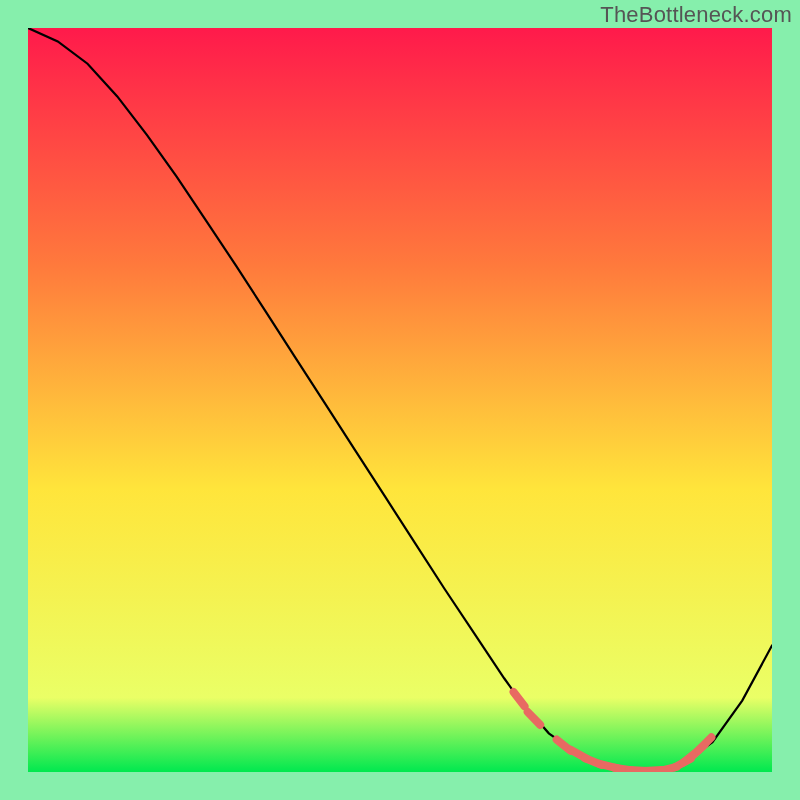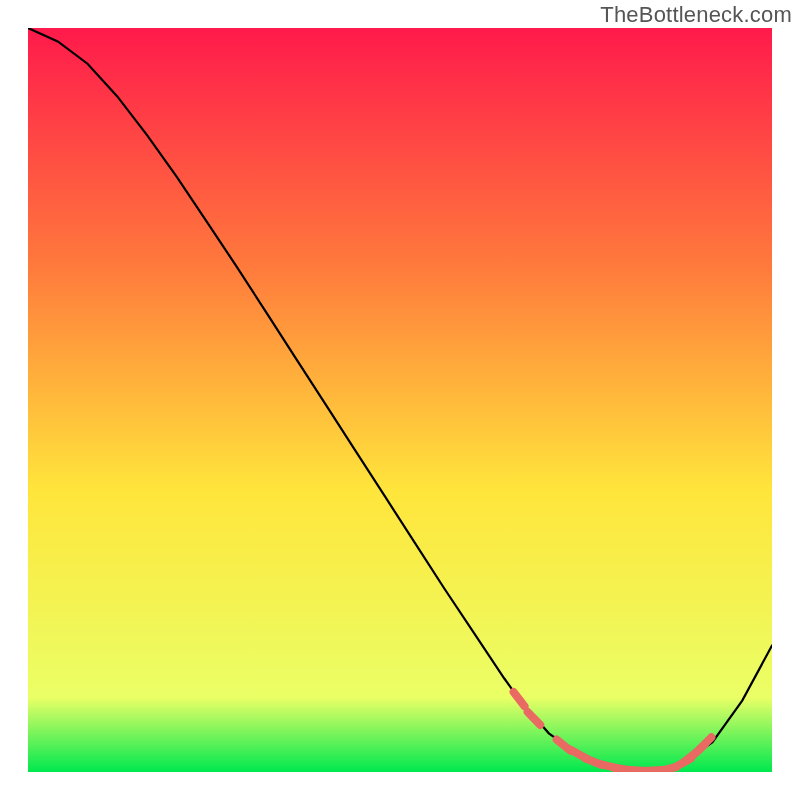--- a/index.html
+++ b/index.html
@@ -10,21 +10,21 @@
     background: #000;
     overflow: hidden;
     font-family: Arial, Helvetica, sans-serif;
   }
   .frame {
     position: absolute;
     left: 0;
     top: 0;
     width: 800px;
     height: 800px;
-    background: #ffffff;
+    background: #86efac;
   }
   .watermark {
     position: absolute;
     top: 2px;
     right: 8px;
     color: #555;
     font-size: 22px;
     font-weight: 500;
     letter-spacing: 0.2px;
     user-select: none;

